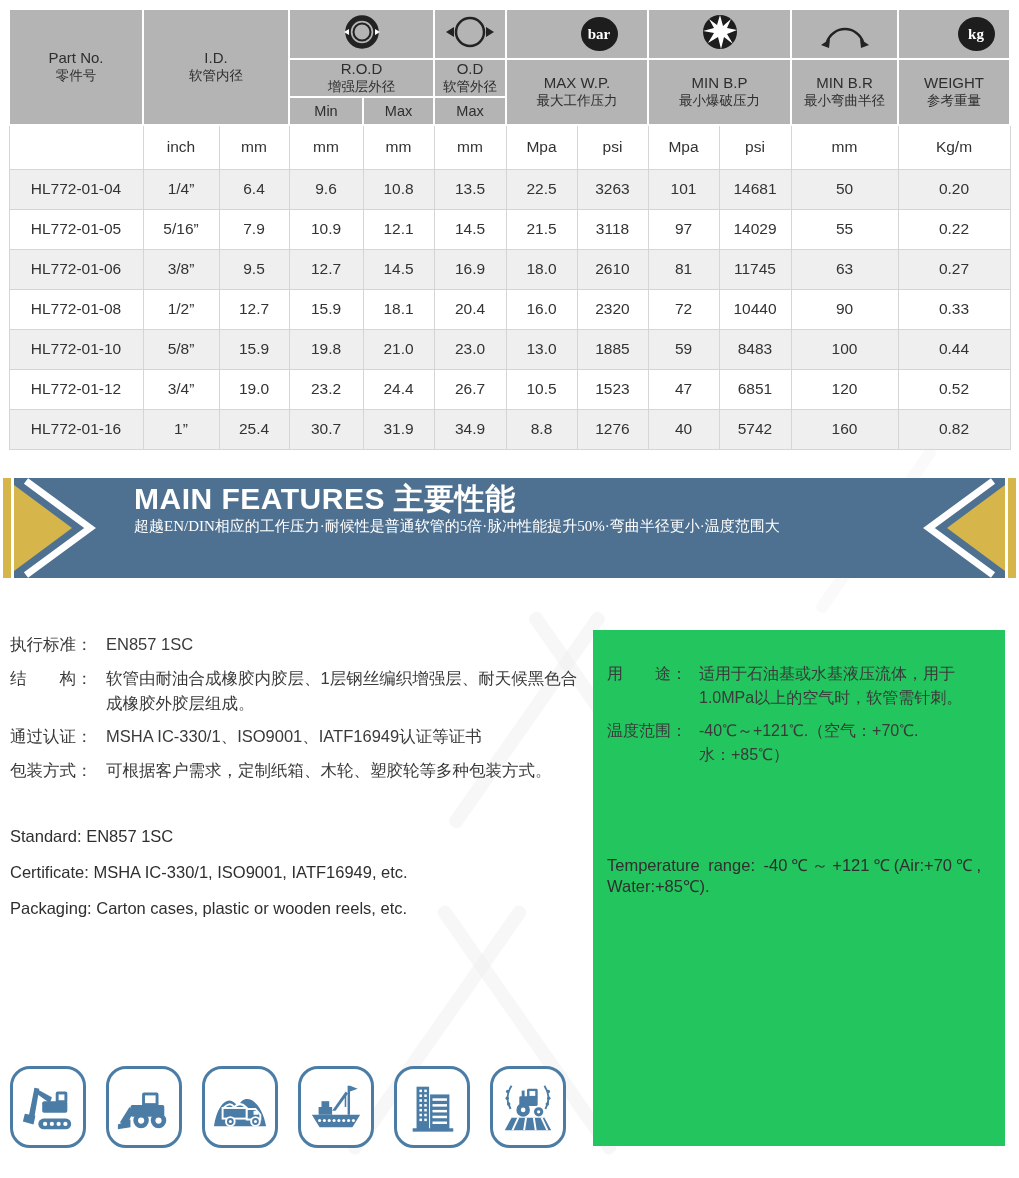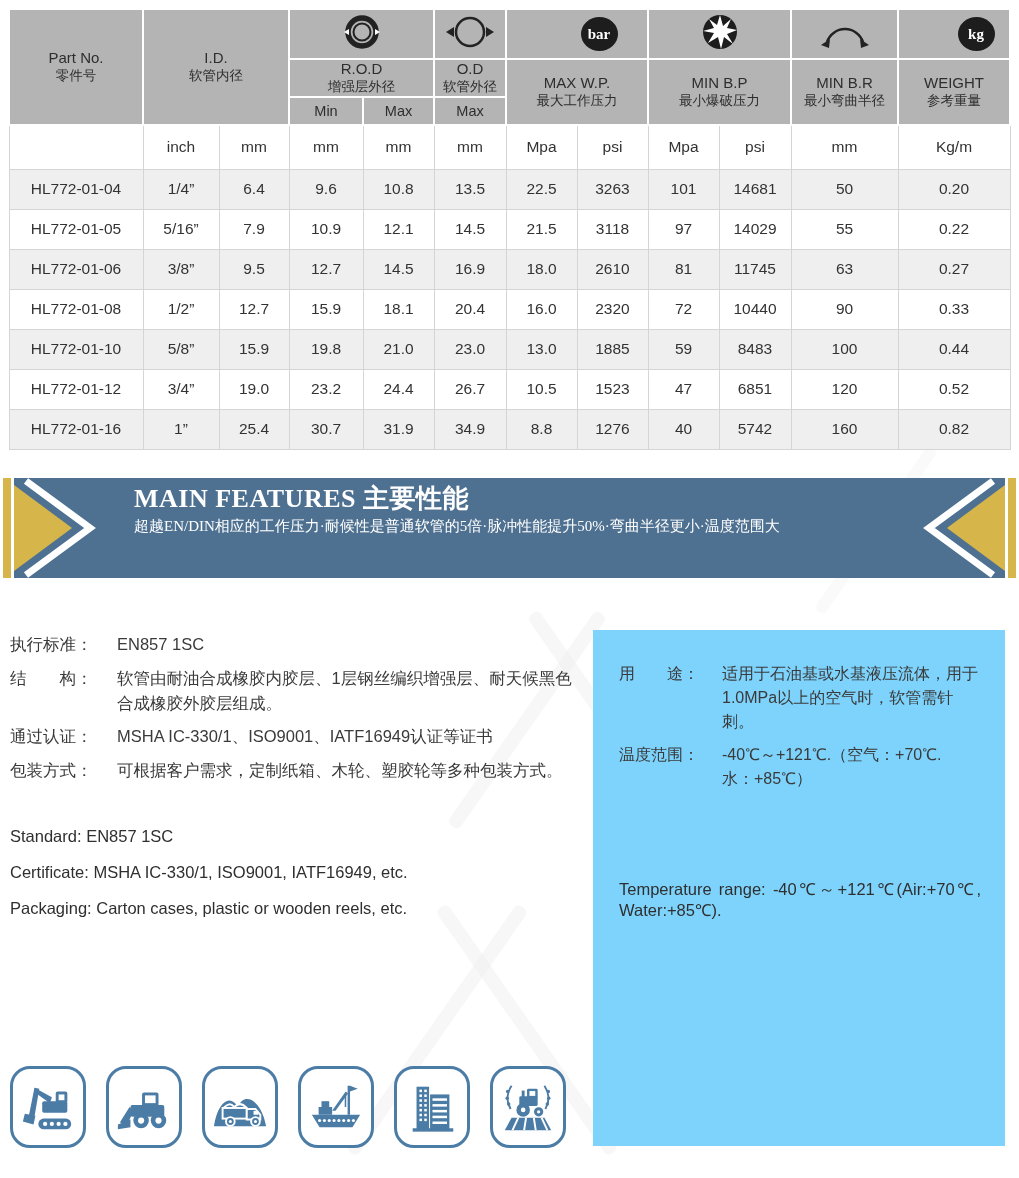--- a/index.html
+++ b/index.html
@@ -43,36 +43,36 @@
 
   
   .banner{position:absolute;left:0;top:478px;width:1019px;height:100px;}
   .banner .bar-l{position:absolute;left:3px;top:0;width:8px;height:100px;background:#d6b54a;}
   .banner .bar-r{position:absolute;right:3px;top:0;width:8px;height:100px;background:#d6b54a;}
   .banner .blue{position:absolute;left:14px;right:14px;top:0;height:100px;background:#4f7191;}
   .banner svg.chev{position:absolute;top:0;}
   .banner .chev-l{left:14px;}
   .banner .chev-r{right:14px;transform:scaleX(-1);}
   .banner-text{position:absolute;left:134px;top:6px;color:#fff;width:830px;}
-  .banner-title{font-size:26px;font-weight:bold;letter-spacing:.5px;line-height:30px;font-family:Liberation Serif, serif;}
+  .banner-title{font-size:30px;font-weight:bold;letter-spacing:.5px;line-height:30px;}
   .banner-cn{font-size:15px;line-height:20px;margin-top:2px;font-family:"Liberation Serif",serif;}
   .banner-en{font-size:15.5px;line-height:21px;font-weight:bold;font-family:"Liberation Serif",serif;}
 
   
   .specs-cn{position:absolute;left:10px;top:632px;width:578px;}
-  .spec-row{display:flex;margin-bottom:9px;font-size:16.5px;line-height:1.5;color:#3a3a3a;gap:11px;}
+  .spec-row{display:flex;margin-bottom:9px;font-size:16.5px;line-height:1.5;color:#3a3a3a;}
   .spec-row .lbl{flex:0 0 96px;white-space:nowrap;}
   .spec-row .txt{flex:1;white-space:pre-line;}
   .specs-en{position:absolute;left:10px;top:826px;width:582px;}
   .specs-en p{margin:0 0 15px 0;font-size:16.5px;line-height:1.28;color:#2f2f2f;}
 
   
   .right-box{
     position:absolute;left:593px;top:630px;width:412px;height:516px;
-    background:#7dd3fc;box-sizing:border-box;padding:32px 24px 0 26px;
+    background:#22c55e;box-sizing:border-box;padding:32px 24px 0 14px;
   }
   .right-box .spec-row{font-size:16px;}
   .right-box .spec-row .lbl{flex:0 0 92px;}
   .right-en{margin-top:88px;}
   .right-en p{margin:0 0 18px 0;font-size:16.5px;line-height:1.3;color:#2f2f2f;text-align:justify;}
 
   
   .industries{position:absolute;left:10px;top:1066px;display:flex;gap:20px;}
   .badge{
     width:76px;height:82px;border:3px solid #4b7ca6;border-radius:20px;background:#fff;

